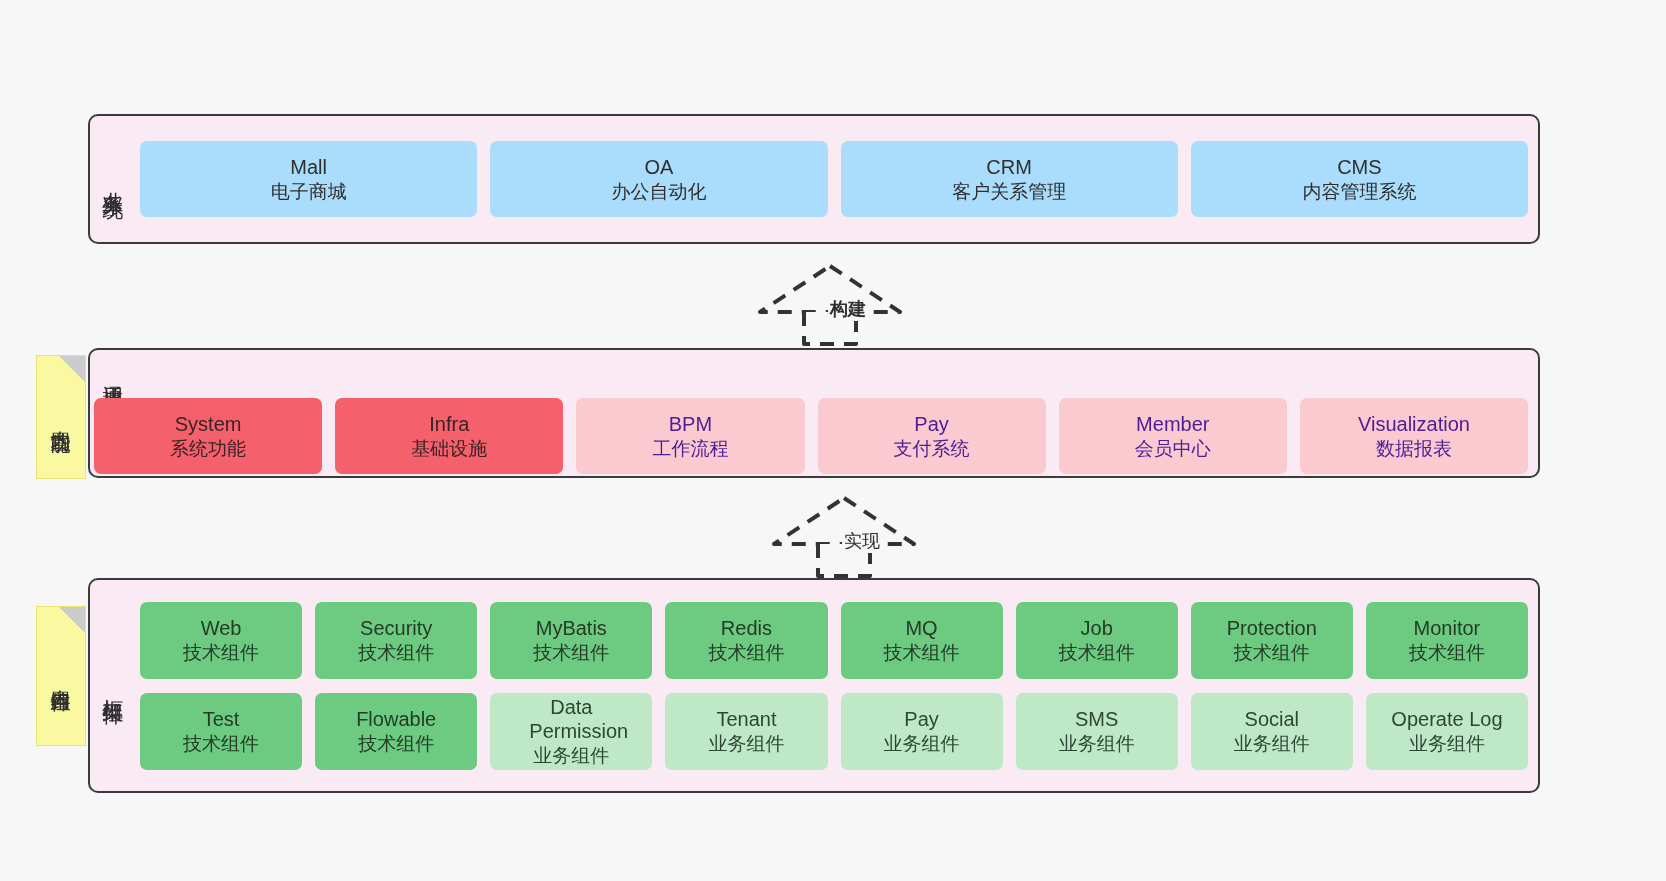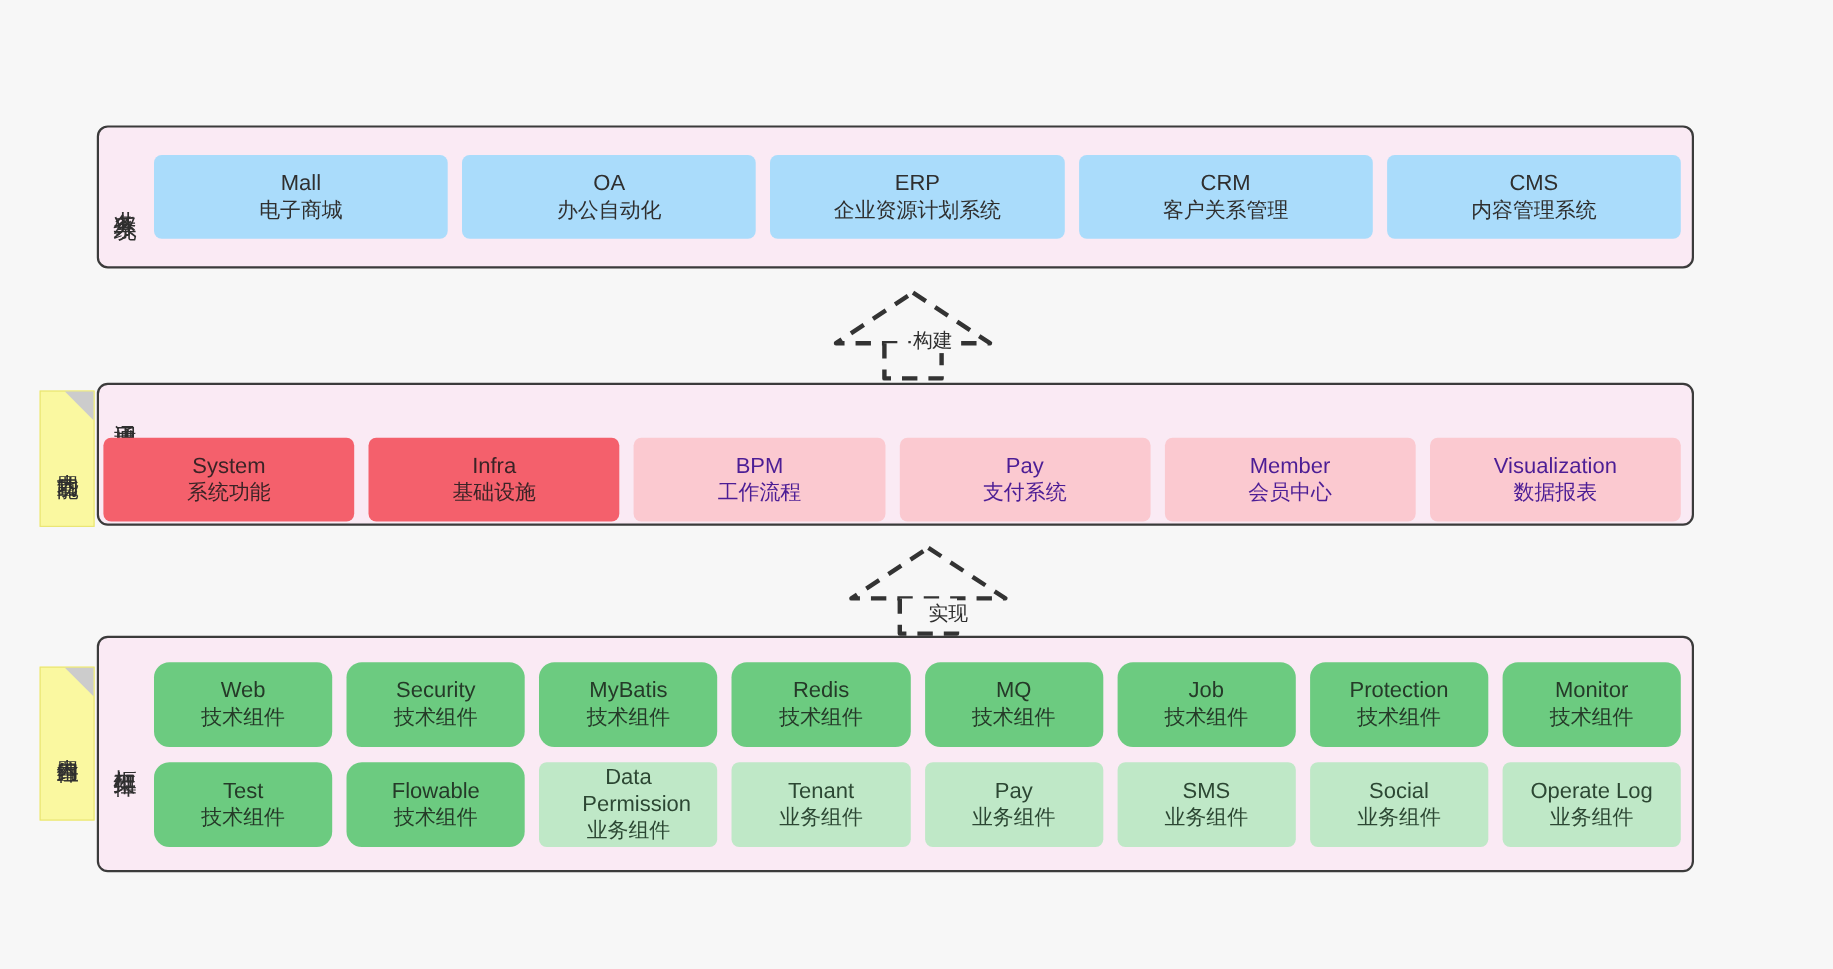--- a/index.html
+++ b/index.html
@@ -63,21 +63,21 @@
     box-sizing:border-box;
     padding:4px 6px;
   }
   .cell .en{font-size:20px;}
   .cell .cn{font-size:19px;}
 
   
   .c-blue      {background:#aadcfb;color:#2f2f2f;}
   .c-red       {background:#f4606c;color:#3a2326;}
   .c-pink      {background:#fbc9d0;color:#4c1d95;}
-  .c-green     {background:#6ccb80;color:#253a28;border-radius:14px;}
+  .c-green     {background:#6ccb80;color:#253a28;}
   .c-greenlight{background:#bfe8c7;color:#2c4733;}
 
   
   .note{
     position:absolute;
     background:#faf8a0;
     border:1px solid #e8e46f;
     box-sizing:border-box;
     display:flex;
     align-items:center;
@@ -125,36 +125,32 @@
       <div class="row" style="height:76px;">
         <div class="cell c-blue">
           <span class="en">Mall</span>
           <span class="cn">电子商城</span>
         </div>
         <div class="cell c-blue">
           <span class="en">OA</span>
           <span class="cn">办公自动化</span>
         </div>
         <div class="cell c-blue">
-          <span class="en">ERP</span>
-          <span class="cn">企业资源计划系统</span>
-        </div>
-        <div class="cell c-blue">
           <span class="en">CRM</span>
           <span class="cn">客户关系管理</span>
         </div>
         <div class="cell c-blue">
           <span class="en">CMS</span>
           <span class="cn">内容管理系统</span>
         </div>
       </div>
     </div>
   </div>
 
-  <div class="arrow" id="arrow-build" style="left:756px;top:262px;width:148px;height:84px;">
+  <div class="arrow" id="arrow-build" style="left:756px;top:262px;width:148px;height:84px;font-weight:bold;">
     <svg width="148" height="84" viewBox="0 0 148 84" fill="none">
 
       <polygon points="74,4 144,50 4,50" fill="#f7f7f7" stroke="#333333" stroke-width="4" stroke-dasharray="14 10" stroke-linejoin="round"></polygon>
 
       <path d="M48,50 L48,82 L100,82 L100,50" fill="#f7f7f7" stroke="#333333" stroke-width="4" stroke-dasharray="14 10" stroke-linejoin="round"></path>
     </svg>
     <div class="arrow-label" style="top:35px;left:72px;transform:none;">构建</div>
   </div>
 
   <div class="note" id="note-modules" style="left:36px;top:355px;width:50px;height:124px;">
@@ -192,21 +188,21 @@
         </div>
       </div>
     </div>
   </div>
 
   <div class="arrow" id="arrow-implement" style="left:770px;top:494px;width:148px;height:84px;">
     <svg width="148" height="84" viewBox="0 0 148 84" fill="none">
       <polygon points="74,4 144,50 4,50" fill="#f7f7f7" stroke="#333333" stroke-width="4" stroke-dasharray="14 10" stroke-linejoin="round"></polygon>
       <path d="M48,50 L48,82 L100,82 L100,50" fill="#f7f7f7" stroke="#333333" stroke-width="4" stroke-dasharray="14 10" stroke-linejoin="round"></path>
     </svg>
-    <div class="arrow-label" style="top:52px;left:72px;transform:none;">实现</div>
+    <div class="arrow-label" style="top:35px;left:72px;transform:none;">实现</div>
   </div>
 
   <div class="note" id="note-framework" style="left:36px;top:606px;width:50px;height:140px;">
     <span class="fold"></span>
     <span>内置组件</span>
   </div>
 
   <div class="layer" id="layer-framework" style="left:88px;top:578px;width:1452px;height:215px;">
     <div class="layer-title">框架组件</div>
     <div class="layer-body">

